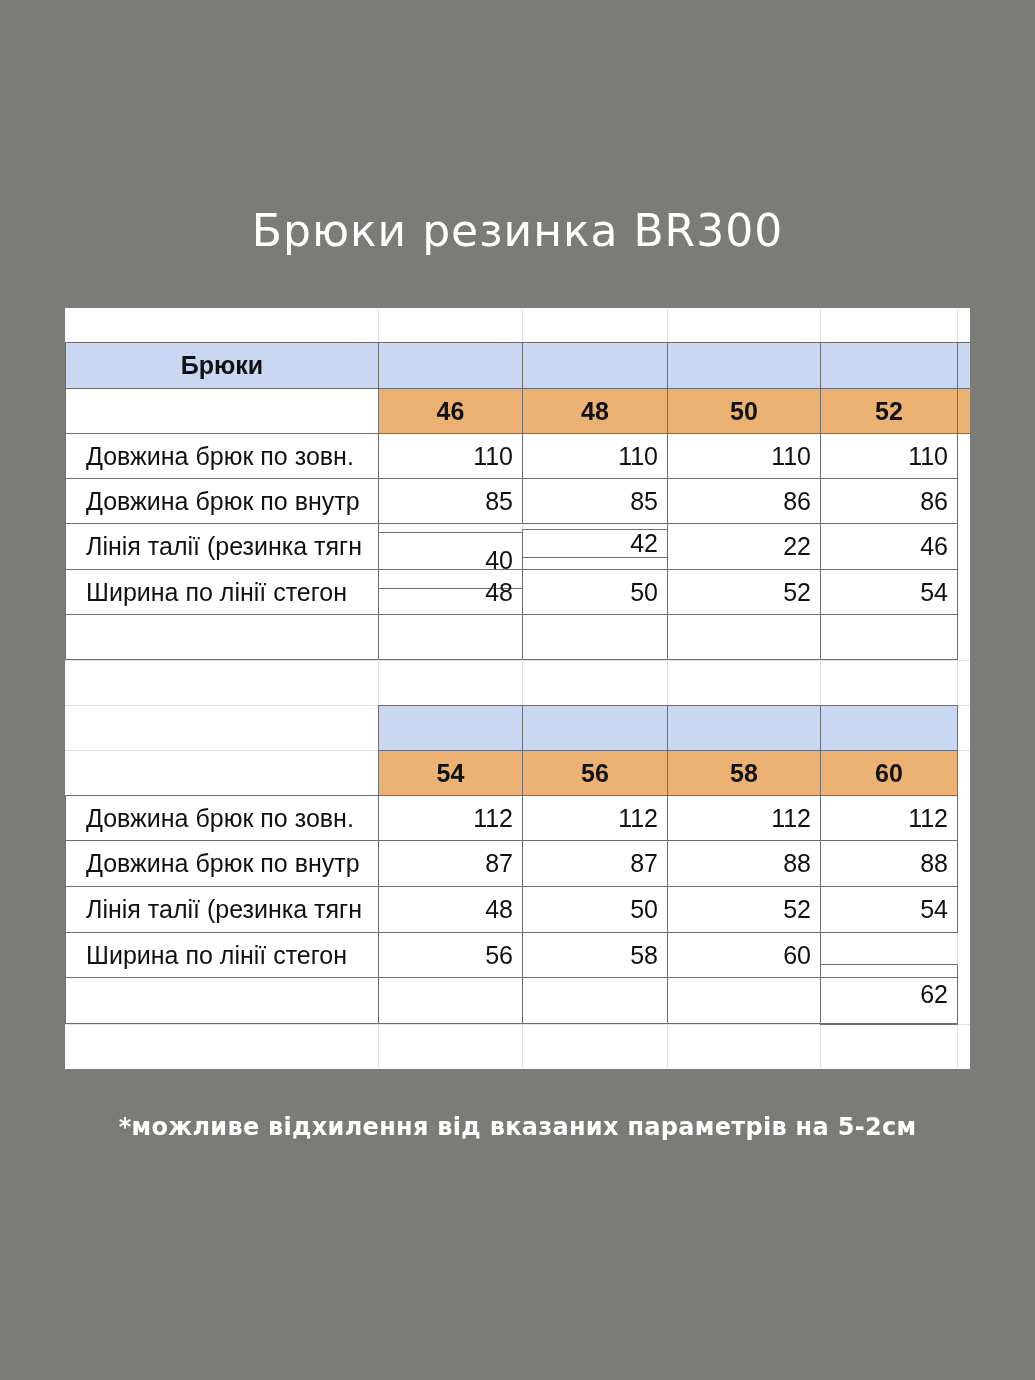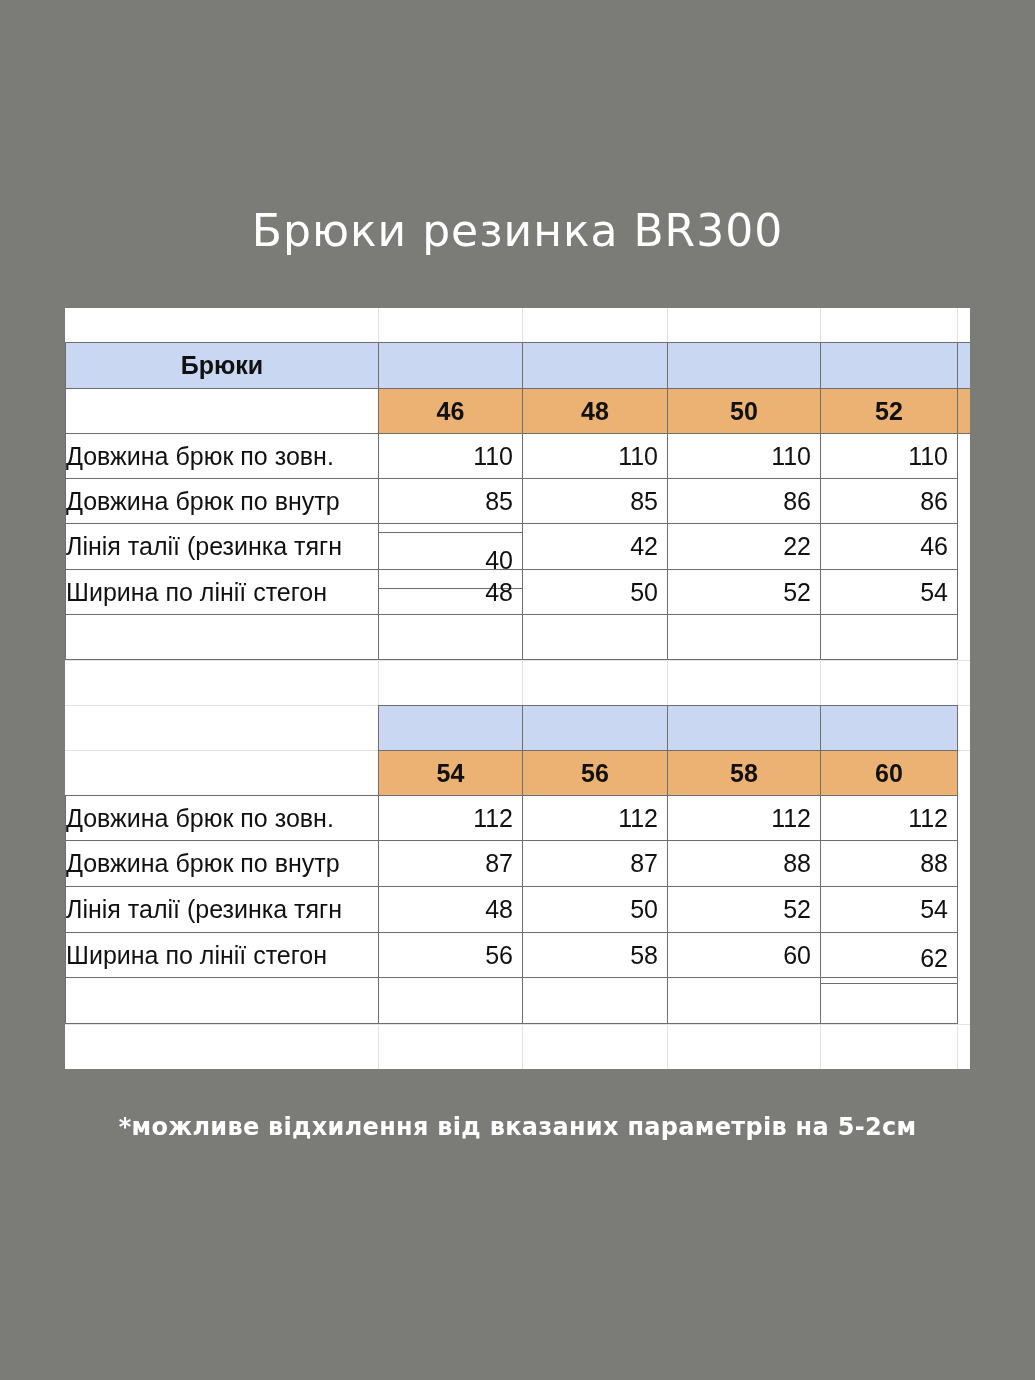--- a/index.html
+++ b/index.html
@@ -14,21 +14,21 @@
   .sheet {
     position:absolute; left:65px; top:308px; width:905px; height:761px; background:#ffffff;
   }
   
   .gv { position:absolute; top:0; bottom:0; width:1px; background:#e3e3e3; }
   .gh { position:absolute; left:0; right:0; height:1px; background:#e3e3e3; }
   .cell {
     position:absolute; box-sizing:border-box; border:1.5px solid #6e6e6e;
     display:flex; align-items:center; font-size:25px; color:#111;
   }
-  .lbl { padding-left:0; white-space:nowrap; overflow:hidden; justify-content:flex-start; }
+  .lbl { padding-left:20px; white-space:nowrap; overflow:hidden; justify-content:flex-start; }
   .num { justify-content:flex-end; padding-right:9px;padding-left:29px; }
   .blue { background:#c9d7f2; }
   .orange { background:#ecb273; font-weight:bold; justify-content:center; }
   .hdr { font-weight:bold; justify-content:center; font-size:25px; }
   .note {
     position:absolute; left:0; width:1035px; top:1113px; text-align:center; color:#ffffff;
     font-family:"DejaVu Sans", sans-serif; font-size:24px; font-weight:bold; letter-spacing:0.3px;
   }
 </style>
 </head>
@@ -74,21 +74,21 @@
     <div>
       <div class="cell lbl" style="left:0;top:170px;width:314px;height:46px">Довжина брюк по внутр</div>
       <div class="cell num" style="left:313px;top:170px;width:145px;height:46px">85</div>
       <div class="cell num" style="left:457px;top:170px;width:146px;height:46px">85</div>
       <div class="cell num" style="left:602px;top:170px;width:154px;height:46px">86</div>
       <div class="cell num" style="left:755px;top:170px;width:138px;height:46px">86</div>
     </div>
     <div>
       <div class="cell lbl" style="left:0;top:215px;width:314px;height:47px">Лінія талії (резинка тягн</div>
       <div class="cell num" style="left:313px;top:224px;width:145px;height:57px">40</div>
-      <div class="cell num" style="left:457px;top:215px;width:146px;height:47px">42</div>
+      <div class="cell num" style="left:457px;top:221px;width:146px;height:29px">42</div>
       <div class="cell num" style="left:602px;top:215px;width:154px;height:47px">22</div>
       <div class="cell num" style="left:755px;top:215px;width:138px;height:47px">46</div>
     </div>
     <div>
       <div class="cell lbl" style="left:0;top:261px;width:314px;height:46px">Ширина по лінії стегон</div>
       <div class="cell num" style="left:313px;top:261px;width:145px;height:46px">48</div>
       <div class="cell num" style="left:457px;top:261px;width:146px;height:46px">50</div>
       <div class="cell num" style="left:602px;top:261px;width:154px;height:46px">52</div>
       <div class="cell num" style="left:755px;top:261px;width:138px;height:46px">54</div>
     </div>
@@ -130,21 +130,21 @@
       <div class="cell num" style="left:313px;top:578px;width:145px;height:47px">48</div>
       <div class="cell num" style="left:457px;top:578px;width:146px;height:47px">50</div>
       <div class="cell num" style="left:602px;top:578px;width:154px;height:47px">52</div>
       <div class="cell num" style="left:755px;top:578px;width:138px;height:47px">54</div>
     </div>
     <div>
       <div class="cell lbl" style="left:0;top:624px;width:314px;height:46px">Ширина по лінії стегон</div>
       <div class="cell num" style="left:313px;top:624px;width:145px;height:46px">56</div>
       <div class="cell num" style="left:457px;top:624px;width:146px;height:46px">58</div>
       <div class="cell num" style="left:602px;top:624px;width:154px;height:46px">60</div>
-      <div class="cell num" style="left:755px;top:624px;width:138px;height:52px">62</div>
+      <div class="cell num" style="left:755px;top:656px;width:138px;height:61px">62</div>
     </div>
     <div class="cell" style="left:0;top:669px;width:314px;height:47px"></div>
     <div class="cell" style="left:313px;top:669px;width:145px;height:47px"></div>
     <div class="cell" style="left:457px;top:669px;width:146px;height:47px"></div>
     <div class="cell" style="left:602px;top:669px;width:154px;height:47px"></div>
     <div class="cell" style="left:755px;top:669px;width:138px;height:47px"></div>
   </div>
 </div>
 
 <div class="note">*можливе відхилення від вказаних параметрів на 5-2см</div>

